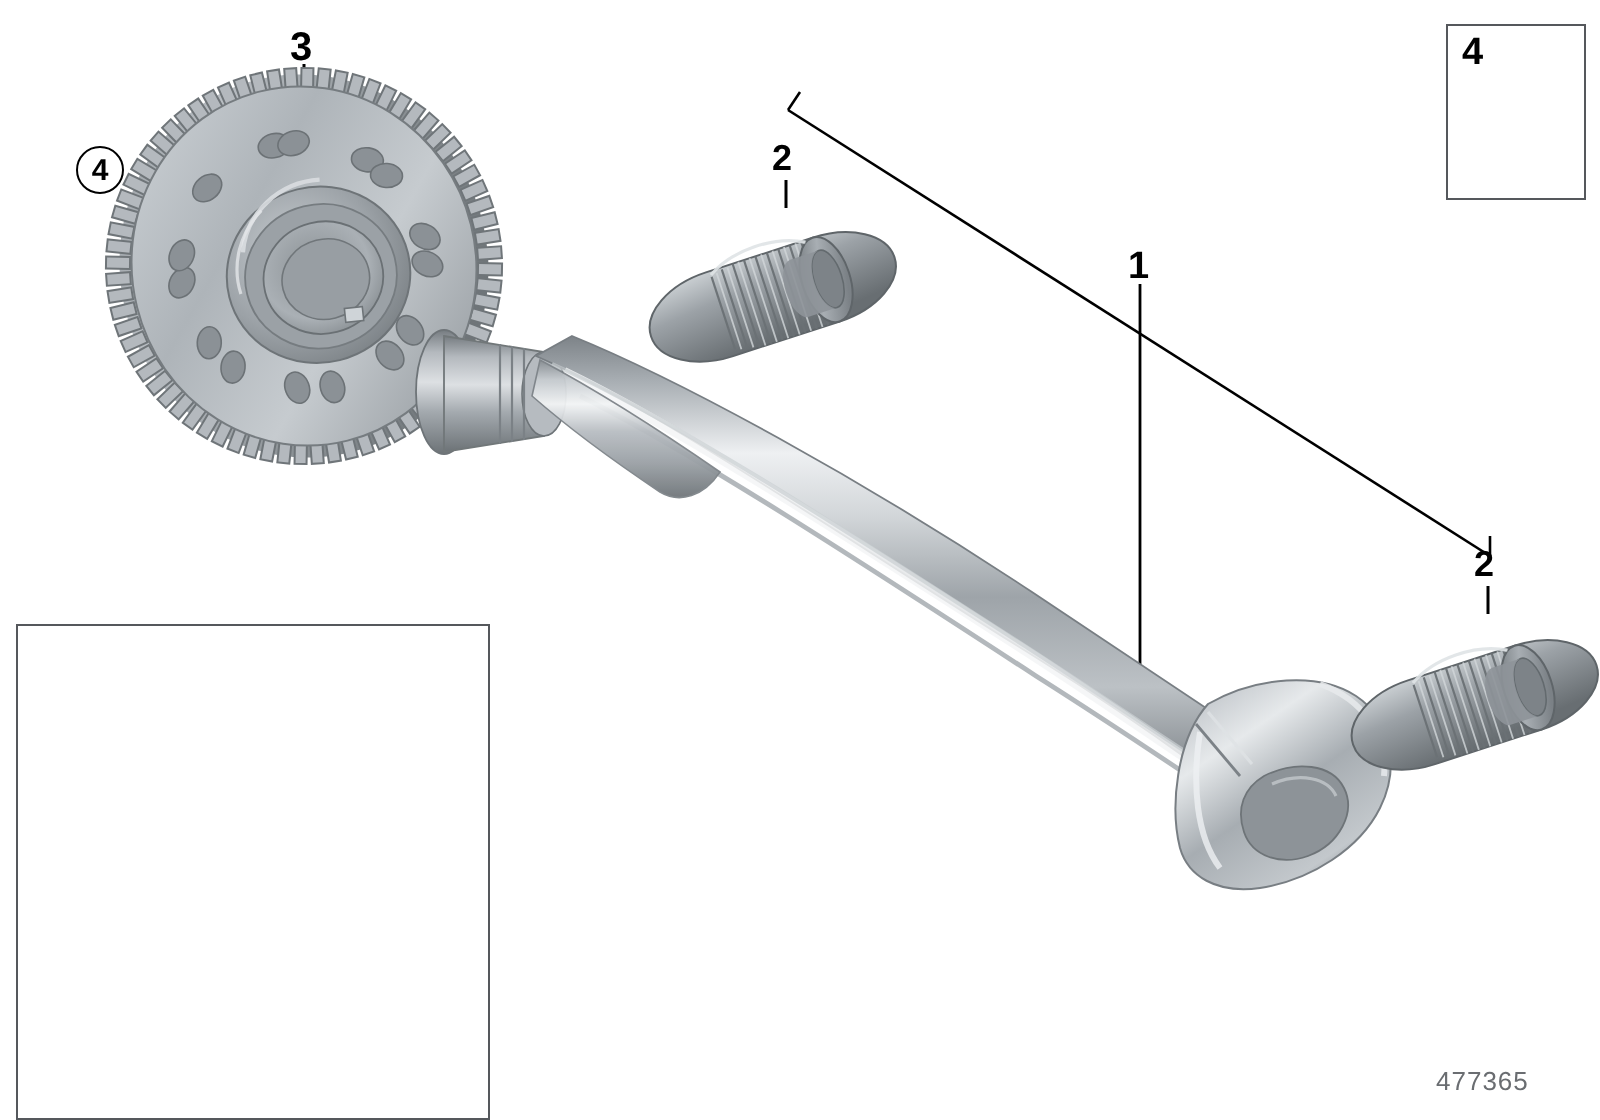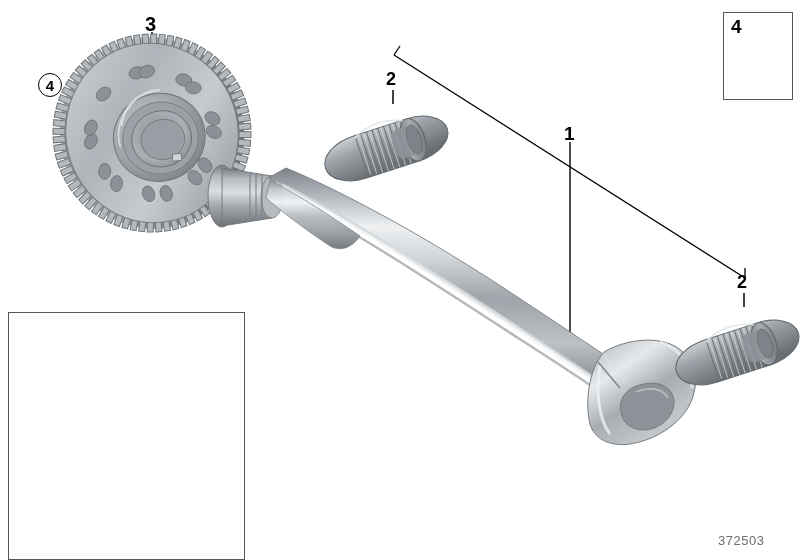--- a/index.html
+++ b/index.html
@@ -541,15 +541,15 @@
   <div class="circ-num" style="left:38px; top:73px;">4</div>
 
   <div class="callout n2" style="left:386px; top:70px;">2</div>
 
   <div class="callout n2" style="left:737px; top:273px;">2</div>
 
   <div class="callout n1" style="left:564px; top:124px;">1</div>
 
   <div class="callout n4box" style="left:731px; top:17px;">4</div>
 
-  <div class="partnum" style="left:718px; top:533px;">372503</div>
+  <div class="partnum" style="left:718px; top:533px;">477365</div>
 
 </div>
 
 </body></html>

